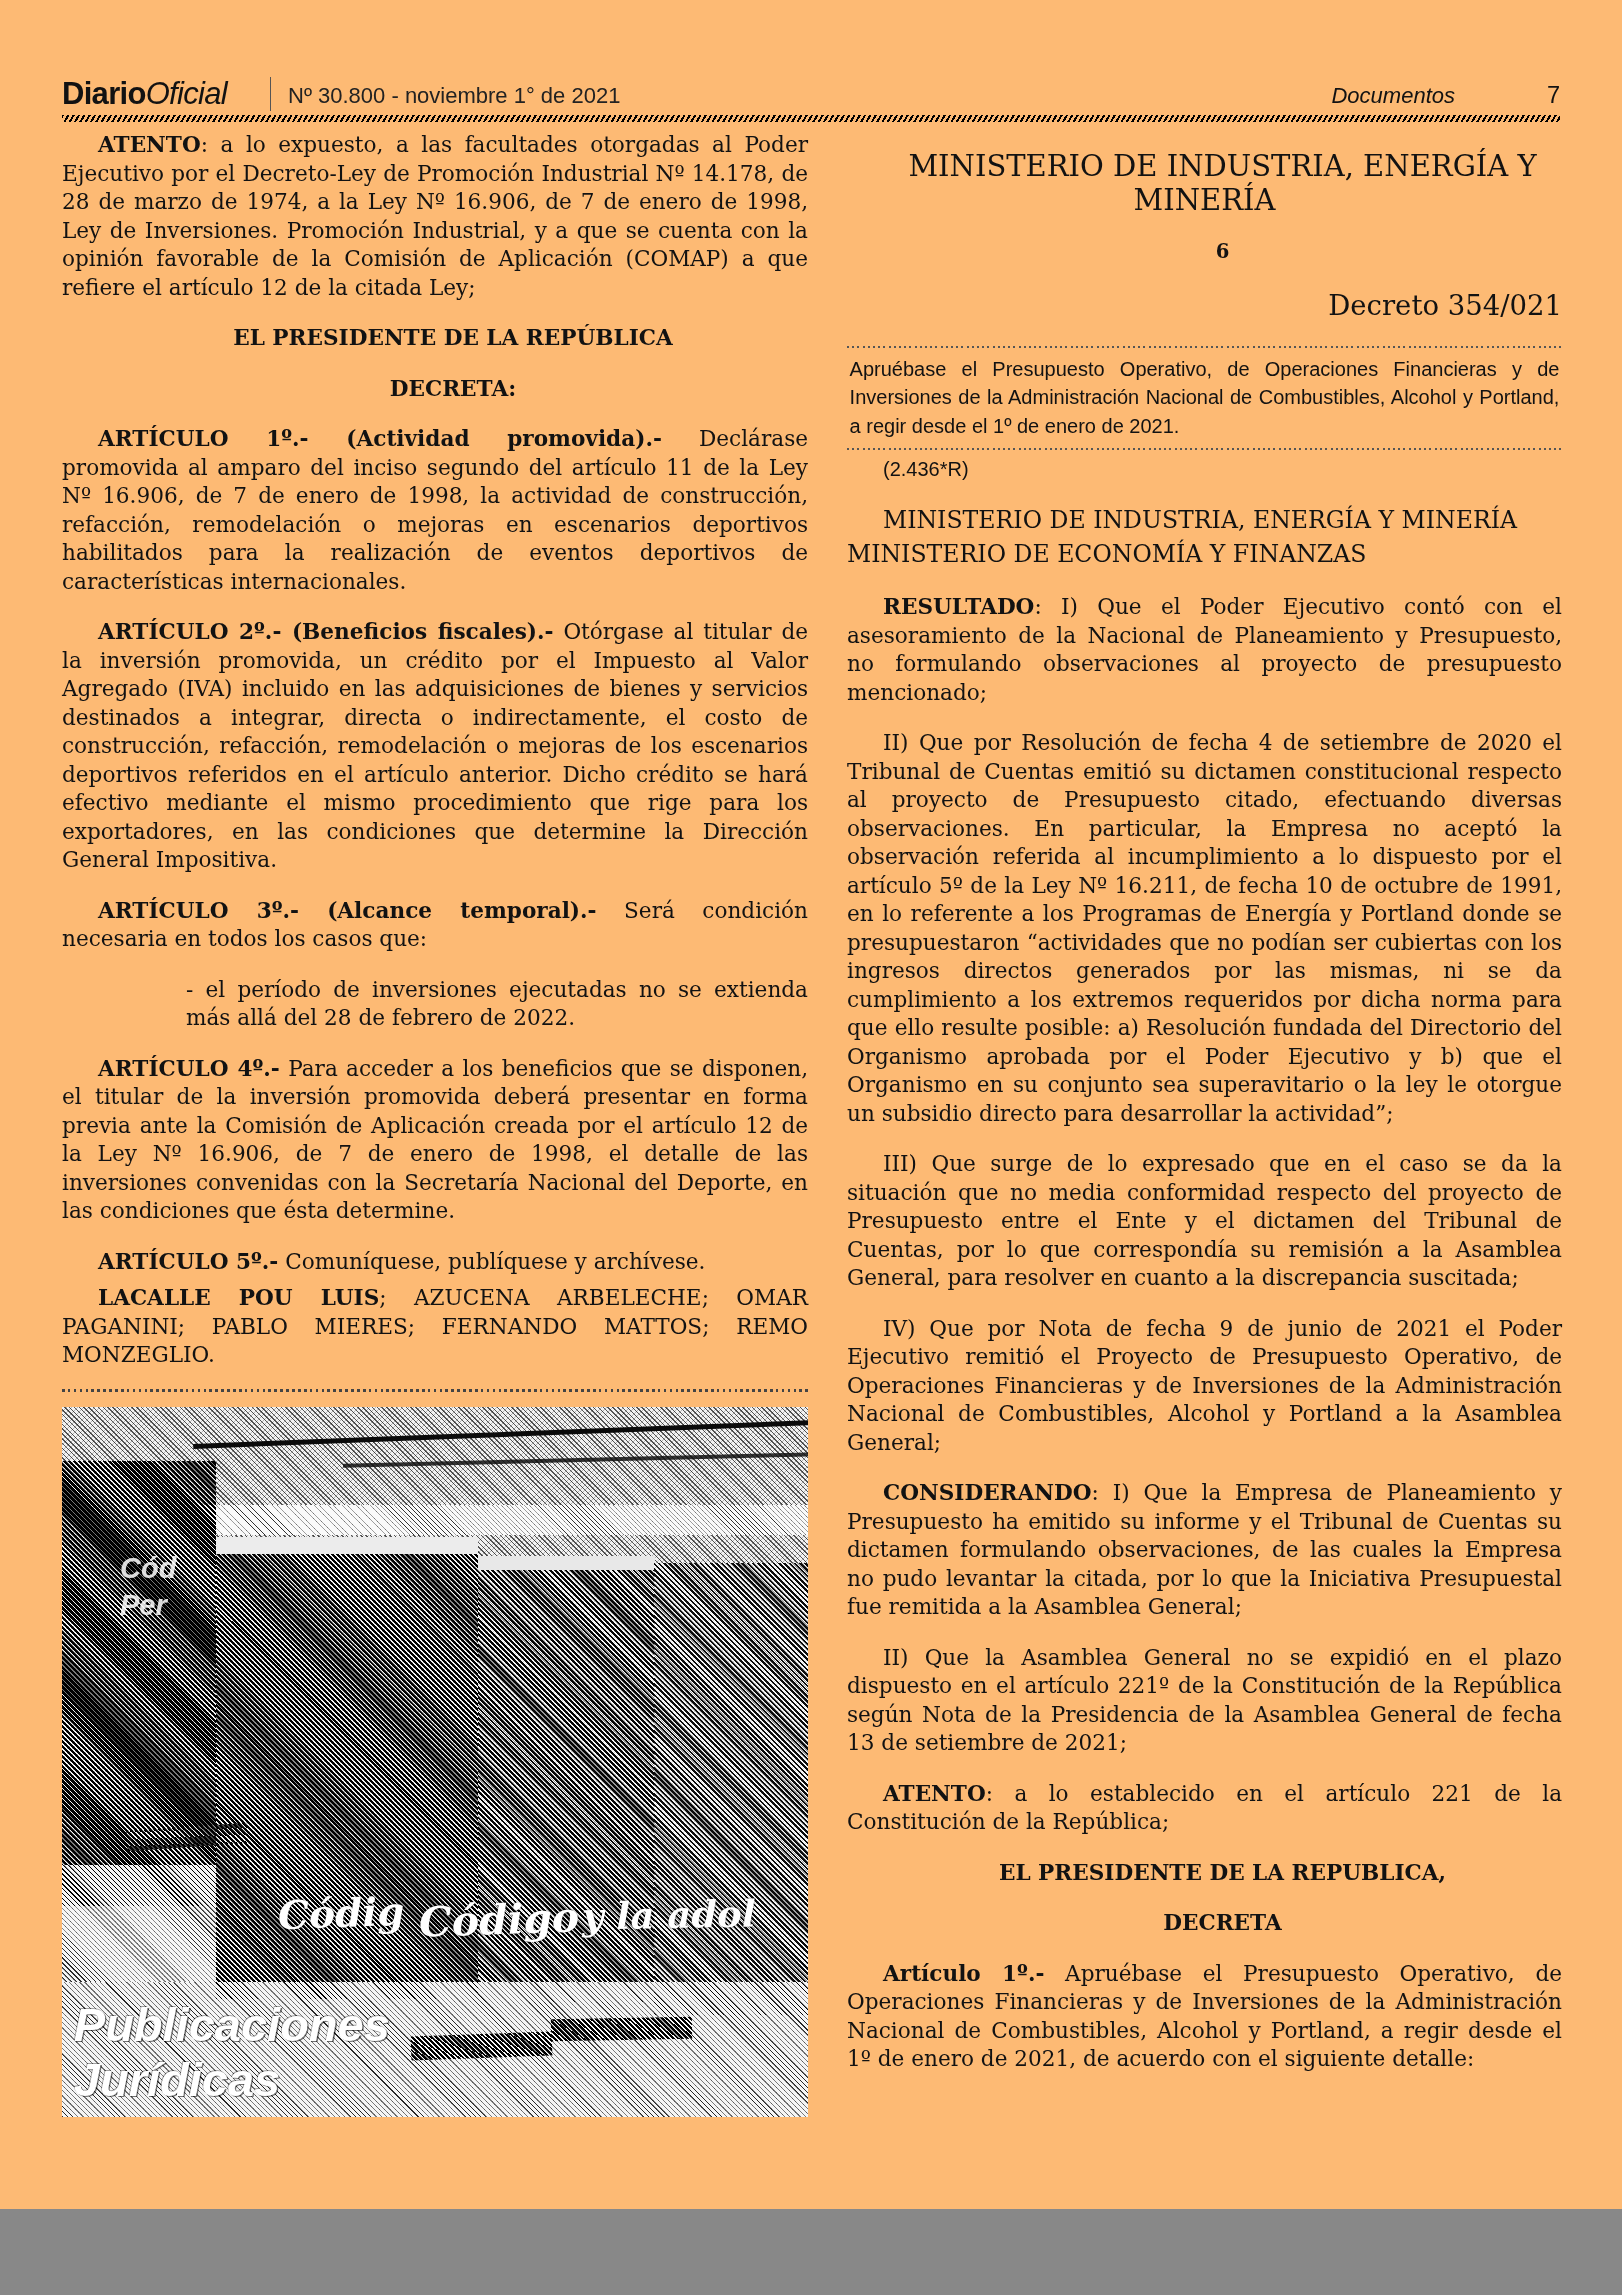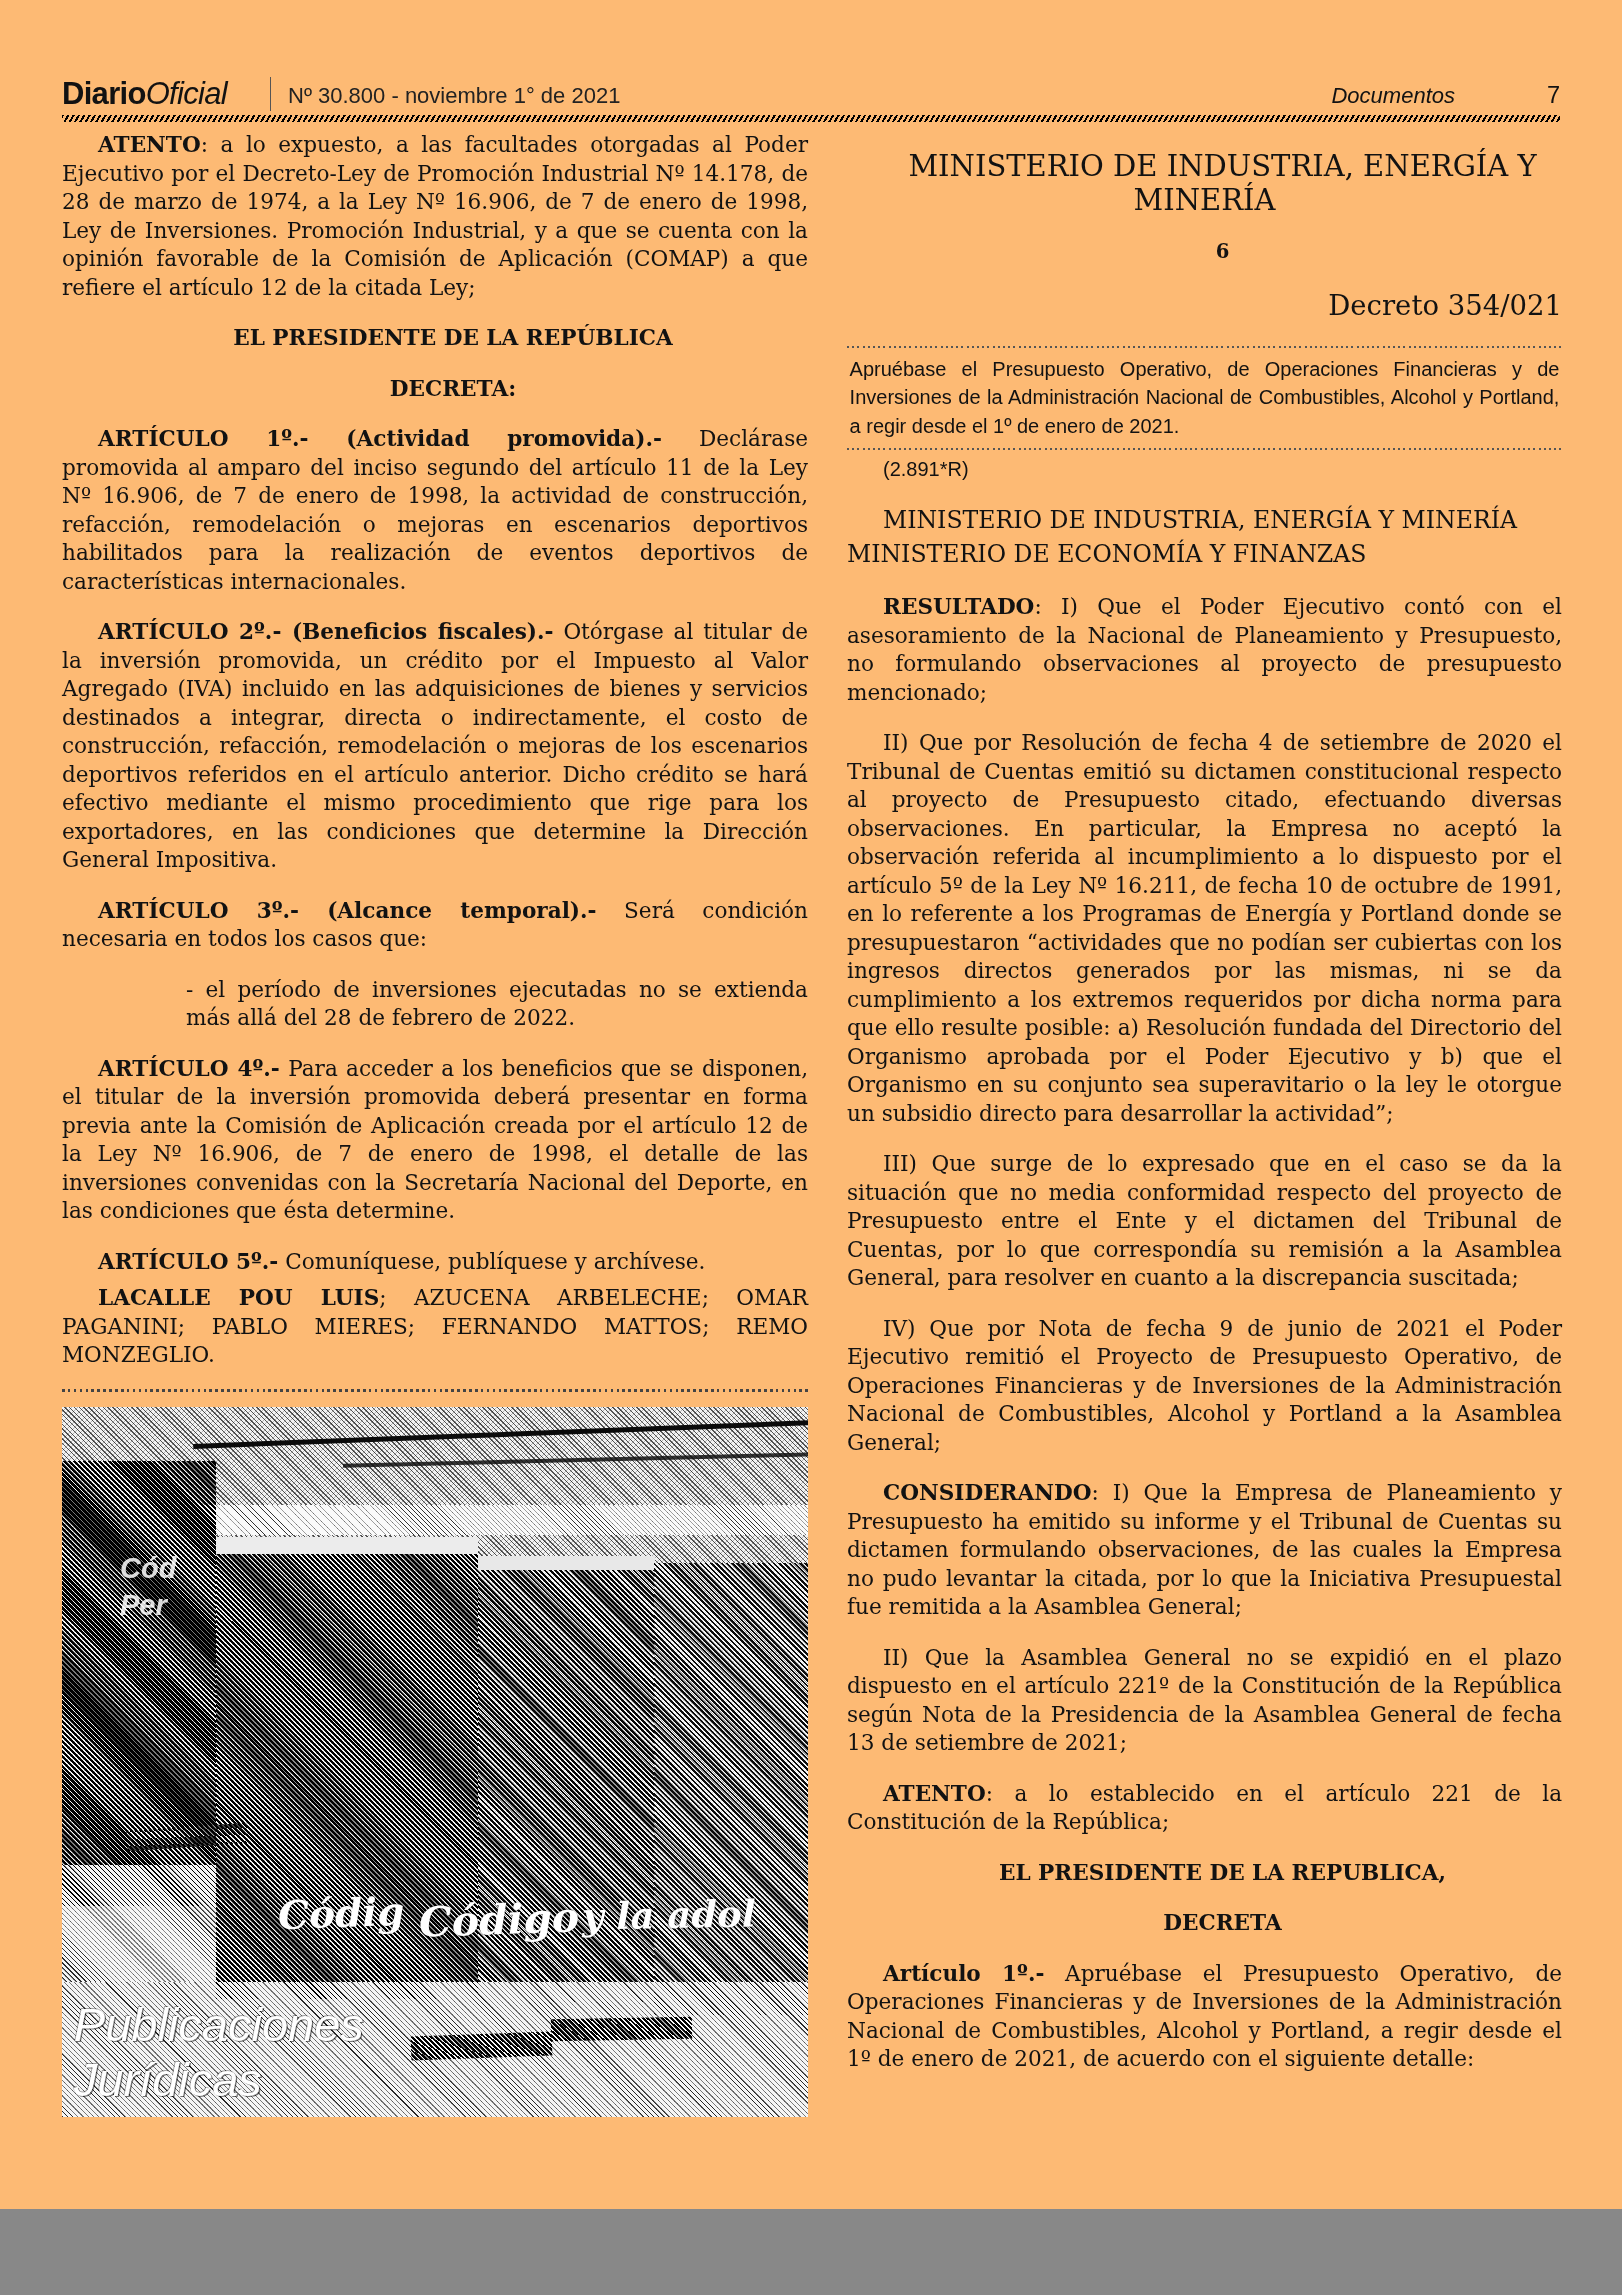--- a/index.html
+++ b/index.html
@@ -97,21 +97,21 @@
   .bar-c{left:489px;top:611px;width:141px;height:22px;transform:rotate(-1deg);}
   .spine-txt{color:rgba(255,255,255,.85);font-family:"Liberation Sans",sans-serif;
     font-weight:bold;font-size:29px;line-height:1.25;font-style:italic;}
   .sp1{left:58px;top:143px;}
   .scr{color:#fff;font-style:italic;font-weight:bold;
     font-family:"DejaVu Serif",serif;text-shadow:0 0 2.6px rgba(0,0,0,.6);}
   .scr-a{left:216px;top:481px;font-size:39px;transform:rotate(-2deg);}
   .scr-b{left:357px;top:486px;font-size:41px;transform:rotate(-2deg);}
   .scr-c{left:520px;top:484px;font-size:37px;transform:rotate(-1deg);white-space:nowrap;}
   .logo-txt{color:#fff;font-family:"Liberation Sans","DejaVu Sans",sans-serif;
-    font-weight:normal;font-style:italic;font-size:47px;line-height:1.1;
+    font-weight:bold;font-style:italic;font-size:47px;line-height:1.1;
     text-shadow:1.3px 1.3px 0 rgba(0,0,0,.55), -0.7px -0.7px 0 rgba(0,0,0,.35);}
   .logo1{left:11.8px;top:592px;}
   .logo2{left:11.8px;top:647px;}
 </style>
 </head>
 <body>
 
 <div class="page">
 
   <div class="masthead">
@@ -174,21 +174,21 @@
     </div>
   </div>
 
   <div class="col col-right">
 
     <p class="body ministry-title">MINISTERIO DE INDUSTRIA, ENERGÍA Y MINERÍA</p>
     <p class="body item-no">6</p>
     <p class="body decree-no">Decreto 354/021</p>
 
     <div class="summary-box">Apruébase el Presupuesto Operativo, de Operaciones Financieras y de Inversiones de la Administración Nacional de Combustibles, Alcohol y Portland, a regir desde el 1º de enero de 2021.</div>
-    <p class="body refcode">(2.891*R)</p>
+    <p class="body refcode">(2.436*R)</p>
 
     <p class="body ministries">
       <span>MINISTERIO DE INDUSTRIA, ENERGÍA Y MINERÍA</span><br>
       <span>MINISTERIO DE ECONOMÍA Y FINANZAS</span>
     </p>
 
 
 
     <p class="body"><b>RESULTADO</b><span>: I) Que el Poder Ejecutivo contó con el asesoramiento de la Nacional de Planeamiento y Presupuesto, no formulando observaciones al proyecto de presupuesto mencionado;</span></p>
 

